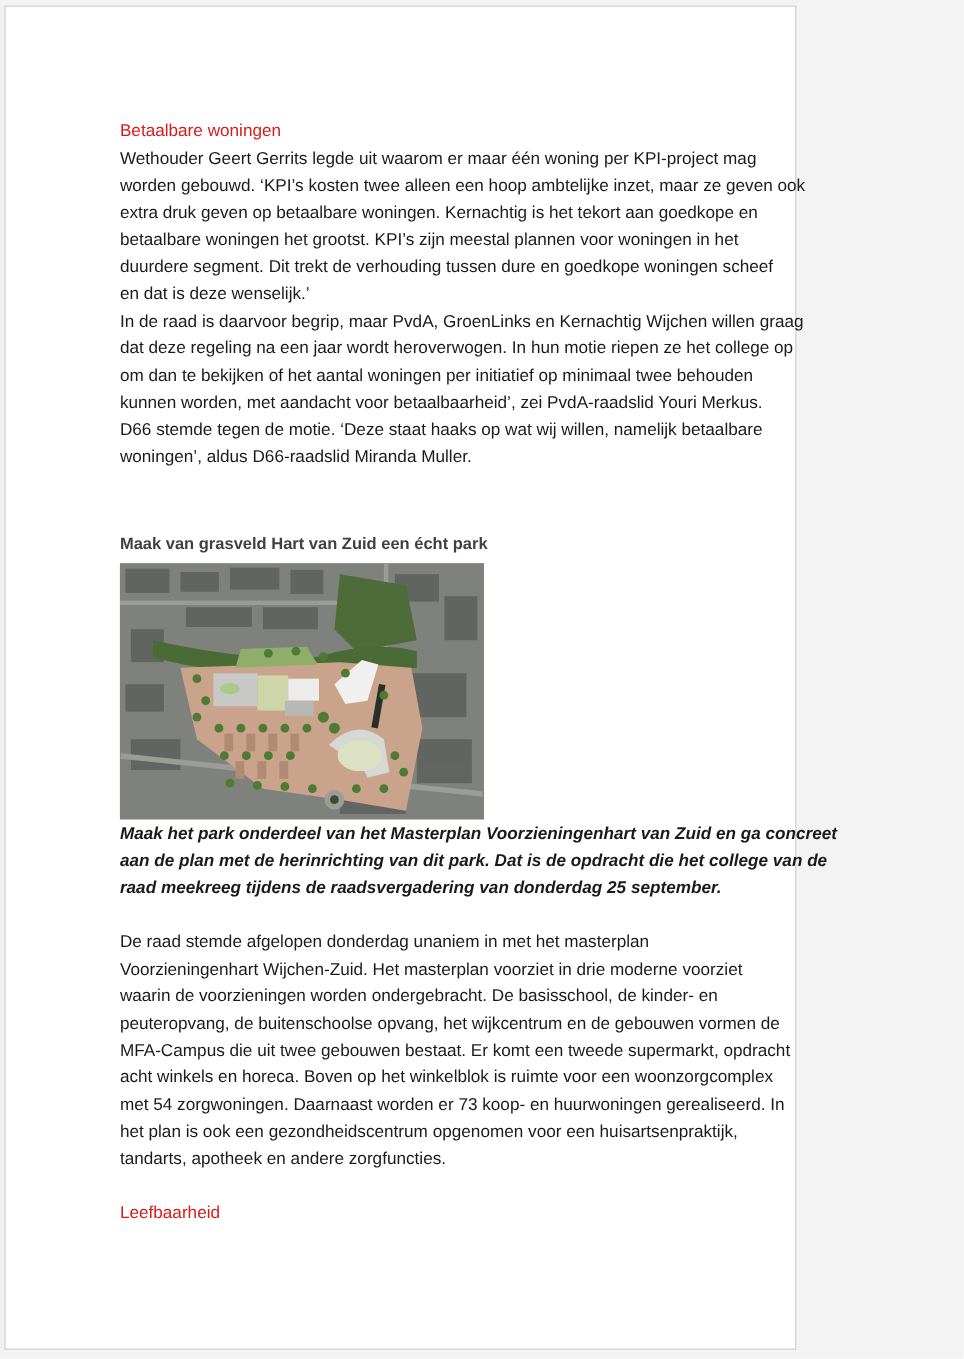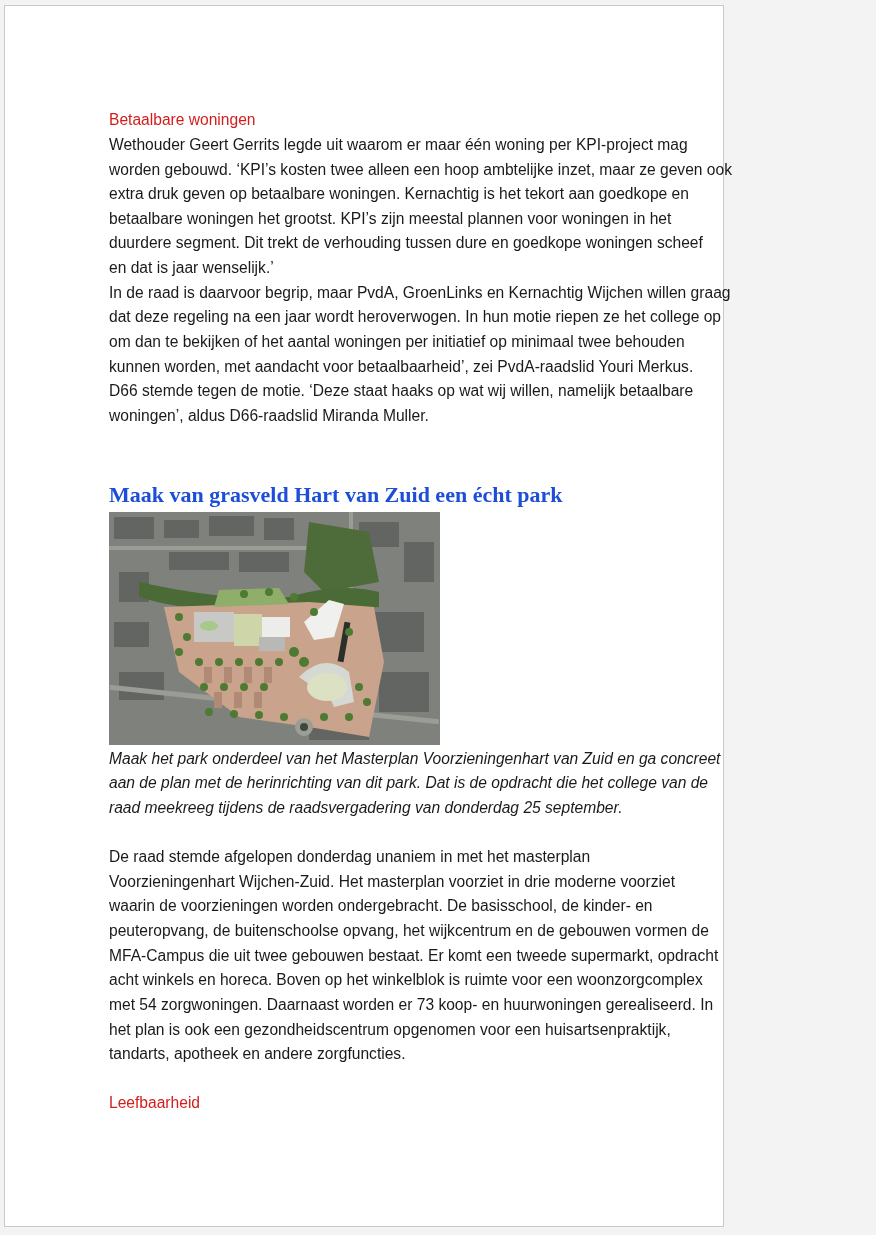--- a/index.html
+++ b/index.html
@@ -30,26 +30,26 @@
       color: #1a1a1a;
     }
     .line {
       position: absolute;
       left: 0;
       white-space: nowrap;
       line-height: 20px;
       height: 20px;
     }
     .red { color: #d41c1c; }
-    .italic { font-style: italic; }
+    .italic { font-style: italic; font-weight: bold; }
     .heading {
-      font-family: Liberation Serif, serif;
+      font-family: Liberation Sans, sans-serif;
       font-weight: bold;
-      font-size: 22px;
-      color: #1d4ed8;
+      font-size: 15px;
+      color: #404040;
       line-height: 24px;
       height: 24px;
     }
     .figure {
       position: absolute;
       left: 0;
       top: 506px;
       width: 331px;
       height: 233px;
       overflow: hidden;
@@ -62,21 +62,21 @@
 
 <div class="page">
   <div class="content">
 
     <div class="line red" style="top:104px">Betaalbare woningen</div>
     <div class="line" style="top:129px">Wethouder Geert Gerrits legde uit waarom er maar één woning per KPI-project mag</div>
     <div class="line" style="top:154px">worden gebouwd. ‘KPI’s kosten twee alleen een hoop ambtelijke inzet, maar ze geven ook</div>
     <div class="line" style="top:178px">extra druk geven op betaalbare woningen. Kernachtig is het tekort aan goedkope en</div>
     <div class="line" style="top:203px">betaalbare woningen het grootst. KPI’s zijn meestal plannen voor woningen in het</div>
     <div class="line" style="top:227px">duurdere segment. Dit trekt de verhouding tussen dure en goedkope woningen scheef</div>
-    <div class="line" style="top:252px">en dat is jaar wenselijk.’</div>
+    <div class="line" style="top:252px">en dat is deze wenselijk.’</div>
     <div class="line" style="top:277px">In de raad is daarvoor begrip, maar PvdA, GroenLinks en Kernachtig Wijchen willen graag</div>
     <div class="line" style="top:301px">dat deze regeling na een jaar wordt heroverwogen. In hun motie riepen ze het college op</div>
     <div class="line" style="top:326px">om dan te bekijken of het aantal woningen per initiatief op minimaal twee behouden</div>
     <div class="line" style="top:351px">kunnen worden, met aandacht voor betaalbaarheid’, zei PvdA-raadslid Youri Merkus.</div>
     <div class="line" style="top:375px">D66 stemde tegen de motie. ‘Deze staat haaks op wat wij willen, namelijk betaalbare</div>
     <div class="line" style="top:400px">woningen’, aldus D66-raadslid Miranda Muller.</div>
 
     <div class="line heading" style="top:477px">Maak van grasveld Hart van Zuid een écht park</div>
 
     <div class="figure" title="Luchtfoto met ontwerp van het Voorzieningenhart Wijchen-Zuid en het park">

